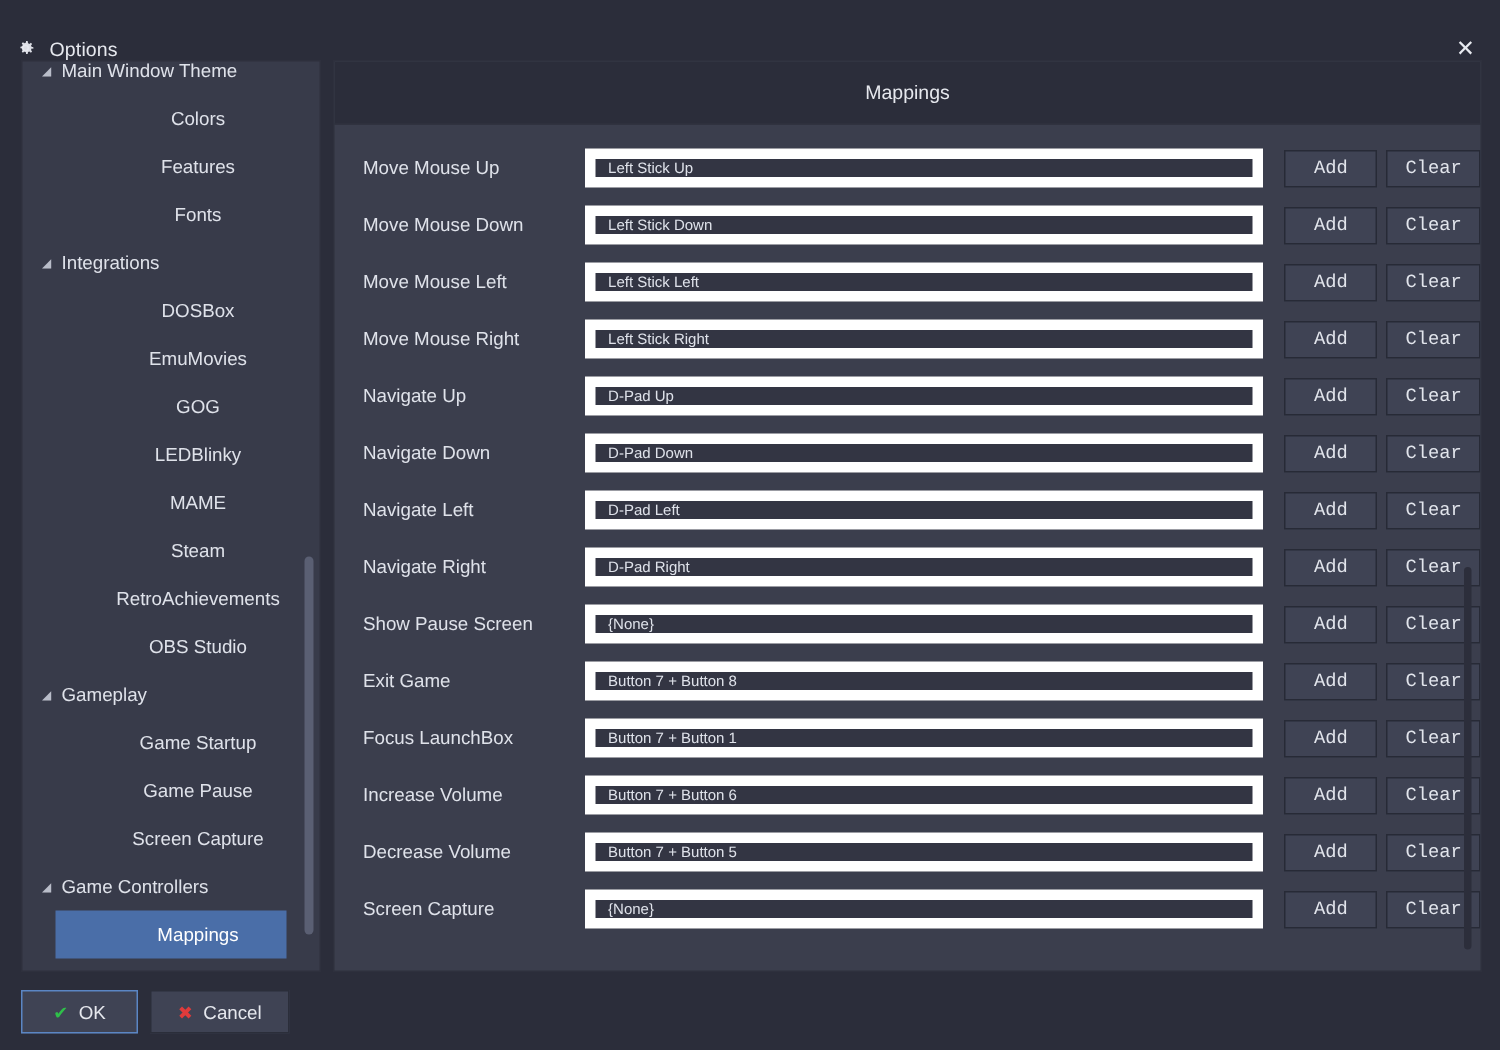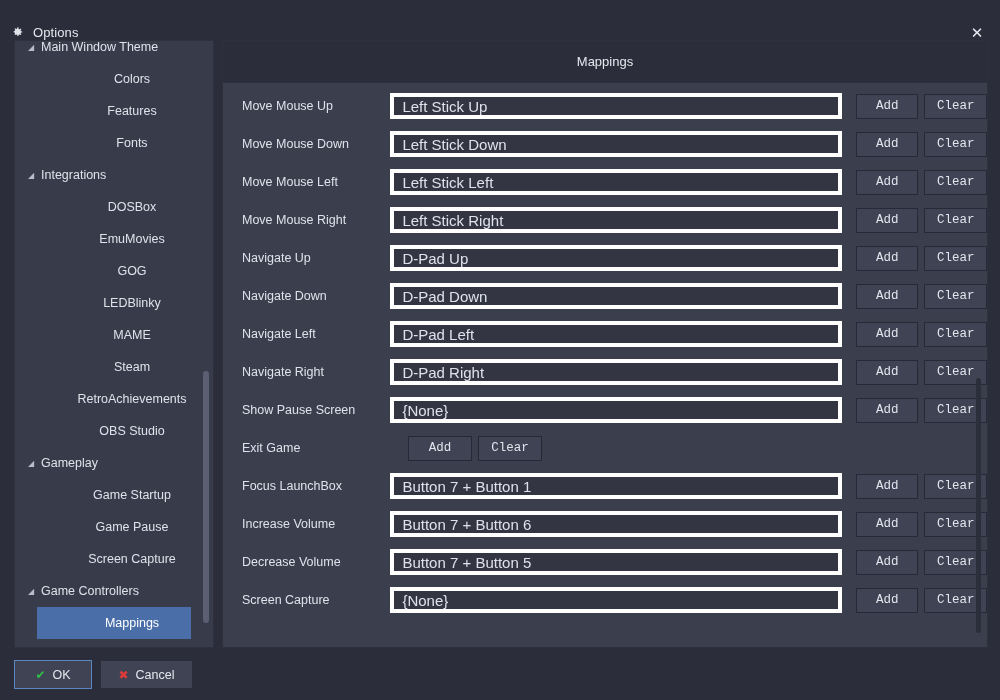--- a/index.html
+++ b/index.html
@@ -82,35 +82,35 @@
     overflow: hidden;
   }
   #main-header {
     height: 42px; background: #2b2d3a;
     display: flex; align-items: center; justify-content: center;
     color: #e6e8ee; font-size: 13px;
     border-bottom: 1px solid #2e303d;
   }
   #rows {
     position: absolute; left: 0; top: 43px; right: 0; bottom: 0;
-    padding-top: 3px;
+    padding-top: 9px;
   }
   .map-row {
     height: 38px; display: flex; align-items: center;
   }
   .map-label {
     width: 171px; padding-left: 19px;
     color: #dfe2ea; font-size: 12.5px; white-space: nowrap;
     overflow: hidden;
   }
   .map-field {
     width: 462px; height: 26px;
     background: #333543;
-    border: 4px solid #ffffff;
-    color: #dfe2ea; font-size: 15px;
+    border: 7px solid #ffffff;
+    color: #dfe2ea; font-size: 10px;
     display: flex; align-items: center;
     padding-left: 8px;
     white-space: nowrap; overflow: hidden;
   }
   .map-btn {
     height: 25px; width: 64px; margin-left: 14px;
     background: #3f4354;
     border: 1px solid #272a36;
     color: #e2e5ec; font-size: 12.5px;
     display: flex; align-items: center; justify-content: center;
@@ -286,20 +286,21 @@
         <button class="map-btn clear">Clear</button>
       </div>
       <div class="map-row">
         <div class="map-label">Show Pause Screen</div>
         <div class="map-field">{None}</div>
         <button class="map-btn">Add</button>
         <button class="map-btn clear">Clear</button>
       </div>
       <div class="map-row">
         <div class="map-label">Exit Game</div>
+        <div class="map-field">Button 7 + Button 8</div>
         <button class="map-btn">Add</button>
         <button class="map-btn clear">Clear</button>
       </div>
       <div class="map-row">
         <div class="map-label">Focus LaunchBox</div>
         <div class="map-field">Button 7 + Button 1</div>
         <button class="map-btn">Add</button>
         <button class="map-btn clear">Clear</button>
       </div>
       <div class="map-row">

